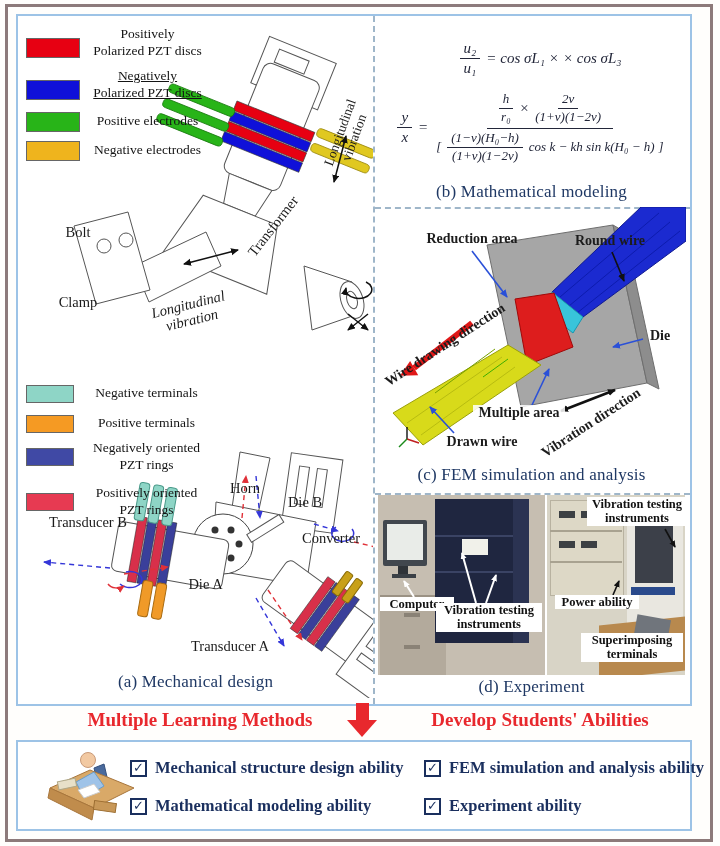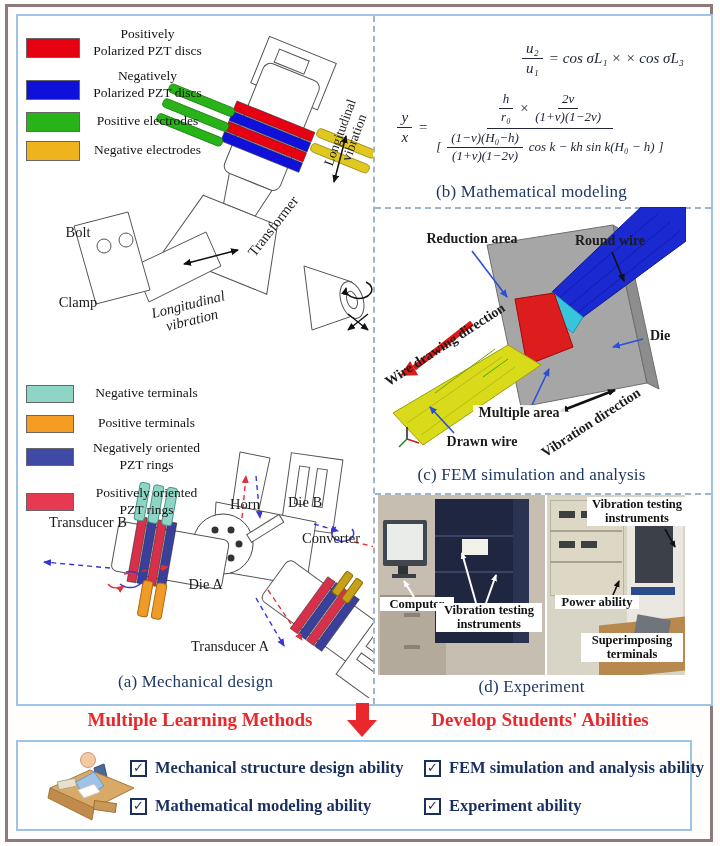--- a/index.html
+++ b/index.html
@@ -1,20 +1,20 @@
 <!DOCTYPE html>
 <html><head>
 <meta charset="utf-8">
 <style>
   html,body{margin:0;padding:0;background:#ffffff;}
   #page{position:relative;width:720px;height:846px;background:#fffefc;overflow:hidden;
         font-family:"Liberation Serif",serif;color:#1c1c1c;}
   .abs{position:absolute;}
   #frame{left:5px;top:4px;width:702px;height:832px;border:3px solid #8d7a7a;}
-  #main-box{left:16px;top:14px;width:672px;height:688px;border:2px solid #9dc3e6;background:#fff;padding-left:21px;}
+  #main-box{left:16px;top:14px;width:672px;height:688px;border:2px solid #9dc3e6;background:#fff;}
   .divider-v{left:355px;top:0;bottom:0;width:0;border-left:2px dashed #9fb6c9;}
   .divider-h{left:357px;right:0;height:0;border-top:2px dashed #9fb6c9;}
   .caption{color:#1f3864;font-size:17px;text-align:center;letter-spacing:.2px;}
   .lbl{font-size:14.5px;color:#1b1b1b;text-align:center;line-height:1.12;}
   .ml{white-space:pre-line;}
   .rot{transform-origin:center center;}
   
   .lg-swatch{border:1px solid #666;}
   .lg-label{font-size:13.5px;text-align:center;line-height:1.25;color:#141414;}
   
@@ -182,21 +182,21 @@
           <line x1="250" y1="574" x2="284" y2="624" stroke="#e03038" marker-end="url(#mR)"></line>
           <line x1="238" y1="582" x2="266" y2="630" stroke="#3436d8" marker-end="url(#mB)"></line>
         </g>
       </svg>
 
       <div>
         <div class="abs lg-swatch" style="left: 8px; top: 22px; width: 52px; height: 18px; background: rgb(231, 0, 18);"></div>
         <div class="abs lg-label ml" style="left:62px;top:10px;width:135px;">Positively
 Polarized PZT discs</div>
         <div class="abs lg-swatch" style="left: 8px; top: 64px; width: 52px; height: 18px; background: rgb(15, 16, 217);"></div>
-        <div class="abs lg-label ml" style="left:62px;top:52px;width:135px;">Negatively
+        <div class="abs lg-label ml" style="left:62px;top:52px;width:135px;text-decoration:underline;">Negatively
 Polarized PZT discs</div>
         <div class="abs lg-swatch" style="left: 8px; top: 96px; width: 52px; height: 18px; background: rgb(40, 180, 24);"></div>
         <div class="abs lg-label ml" style="left:62px;top:97px;width:135px;">Positive electrodes</div>
         <div class="abs lg-swatch" style="left: 8px; top: 125px; width: 52px; height: 18px; background: rgb(239, 180, 29);"></div>
         <div class="abs lg-label ml" style="left:62px;top:126px;width:135px;">Negative electrodes</div>
       </div>
 
       <div>
         <div class="abs lg-swatch" style="left: 8px; top: 369px; width: 46px; height: 16px; background: rgb(142, 213, 198);"></div>
         <div class="abs lg-label ml" style="left:56px;top:369px;width:145px;">Negative terminals</div>
@@ -210,31 +210,31 @@
 PZT rings</div>
       </div>
 
       <div class="abs lbl" style="left:30px;top:208px;width:60px;">Bolt</div>
       <div class="abs lbl" style="left:20px;top:278px;width:80px;">Clamp</div>
       <div class="abs lbl rot" style="left:200px;top:202px;width:110px;transform:rotate(-52deg);">Transformer</div>
       <div class="abs lbl rot ml" style="left:274px;top:104px;width:110px;transform:rotate(-70deg);font-size:13.5px;">Longitudinal
 vibration</div>
       <div class="abs lbl rot ml" style="left:112px;top:280px;width:120px;transform:rotate(-14deg);font-style:italic;">Longitudinal
 vibration</div>
-      <div class="abs lbl" style="left:197px;top:480px;width:60px;">Horn</div>
+      <div class="abs lbl" style="left:197px;top:464px;width:60px;">Horn</div>
       <div class="abs lbl" style="left:258px;top:478px;width:58px;">Die B</div>
       <div class="abs lbl" style="left:15px;top:498px;width:110px;">Transducer B</div>
       <div class="abs lbl" style="left:272px;top:514px;width:82px;">Converter</div>
       <div class="abs lbl" style="left:160px;top:560px;width:55px;">Die A</div>
       <div class="abs lbl" style="left:156px;top:622px;width:112px;">Transducer A</div>
       <div class="abs caption" style="left:0;top:656px;width:355px;">(a) Mechanical design</div>
     </div>
 
     <div class="abs" style="left:359px;top:0;width:309px;height:191px;">
-      <div class="abs eq-row" style="left:0;top:24px;width:309px;justify-content:flex-end;">
+      <div class="abs eq-row" style="left:8px;top:24px;width:309px;">
         <span class="frac">
           <span class="num">u₂</span>
           <span class="den">u₁</span>
         </span>
         <span class="eq-tok">=</span>
         <span class="eq-tok">cos σL₁ ×</span>
         <span class="eq-tok">× cos σL₃</span>
       </div>
 
       <div class="abs eq-row" style="left:0;top:76px;width:309px;">

